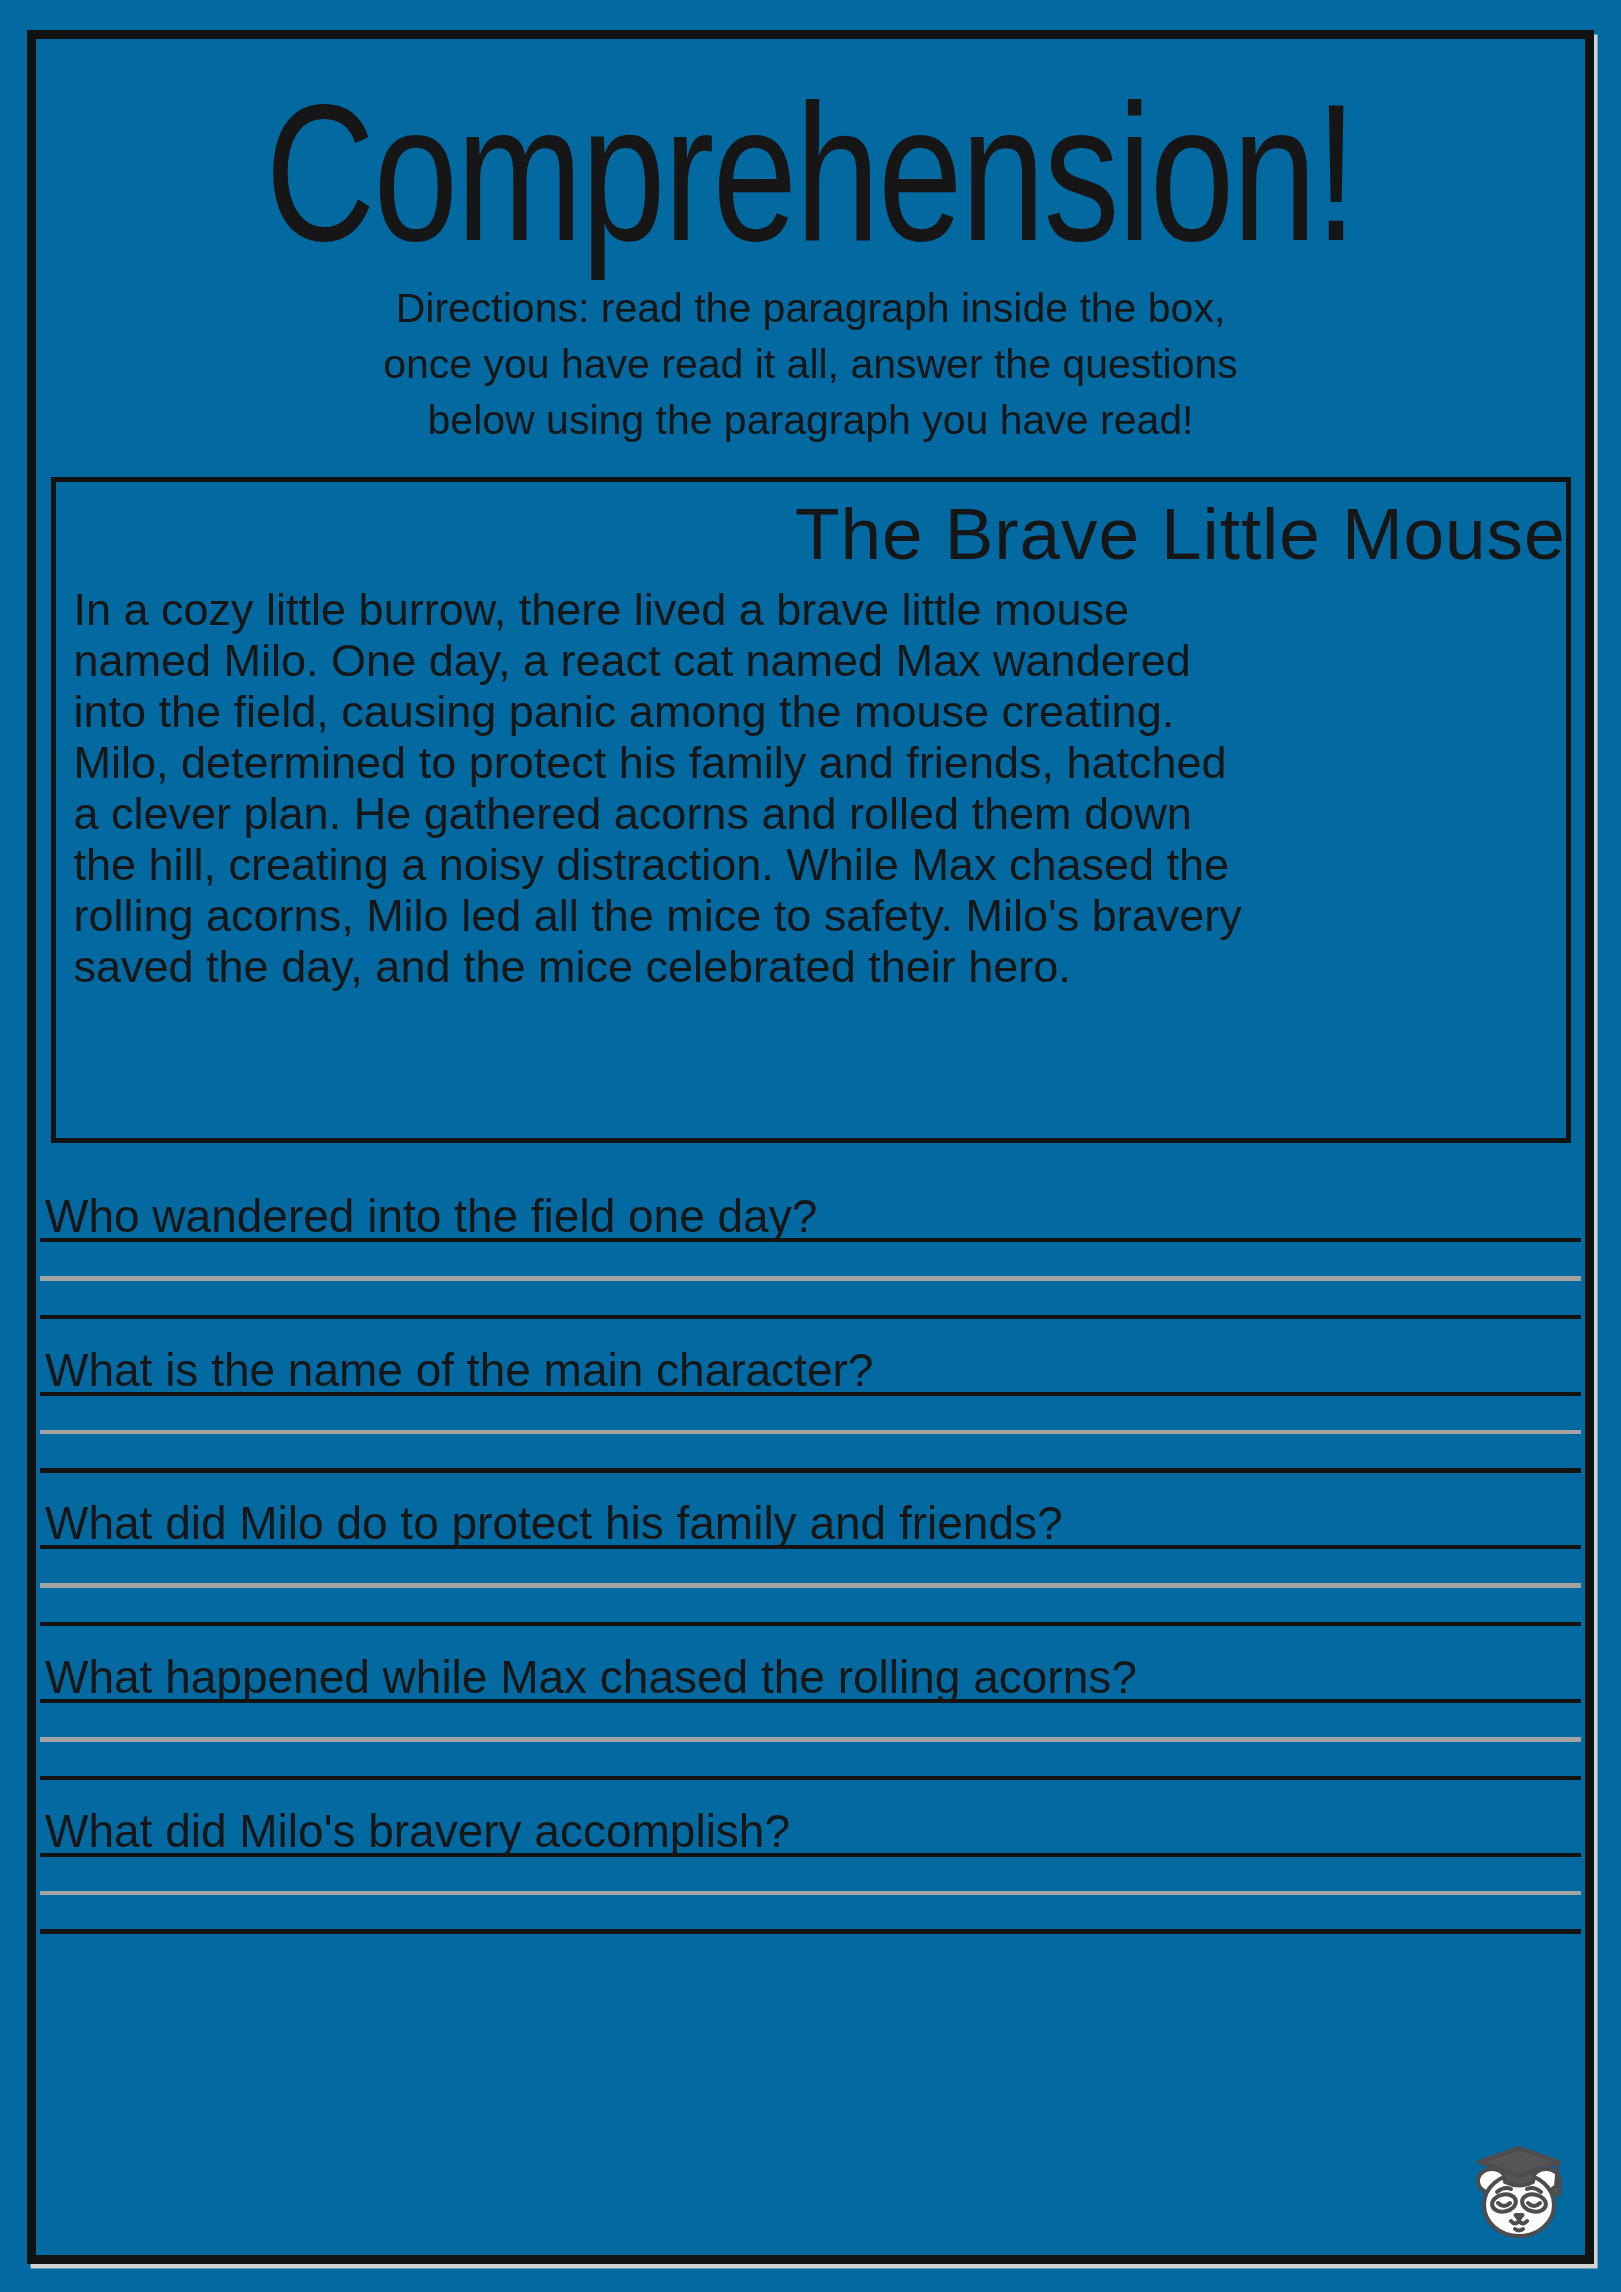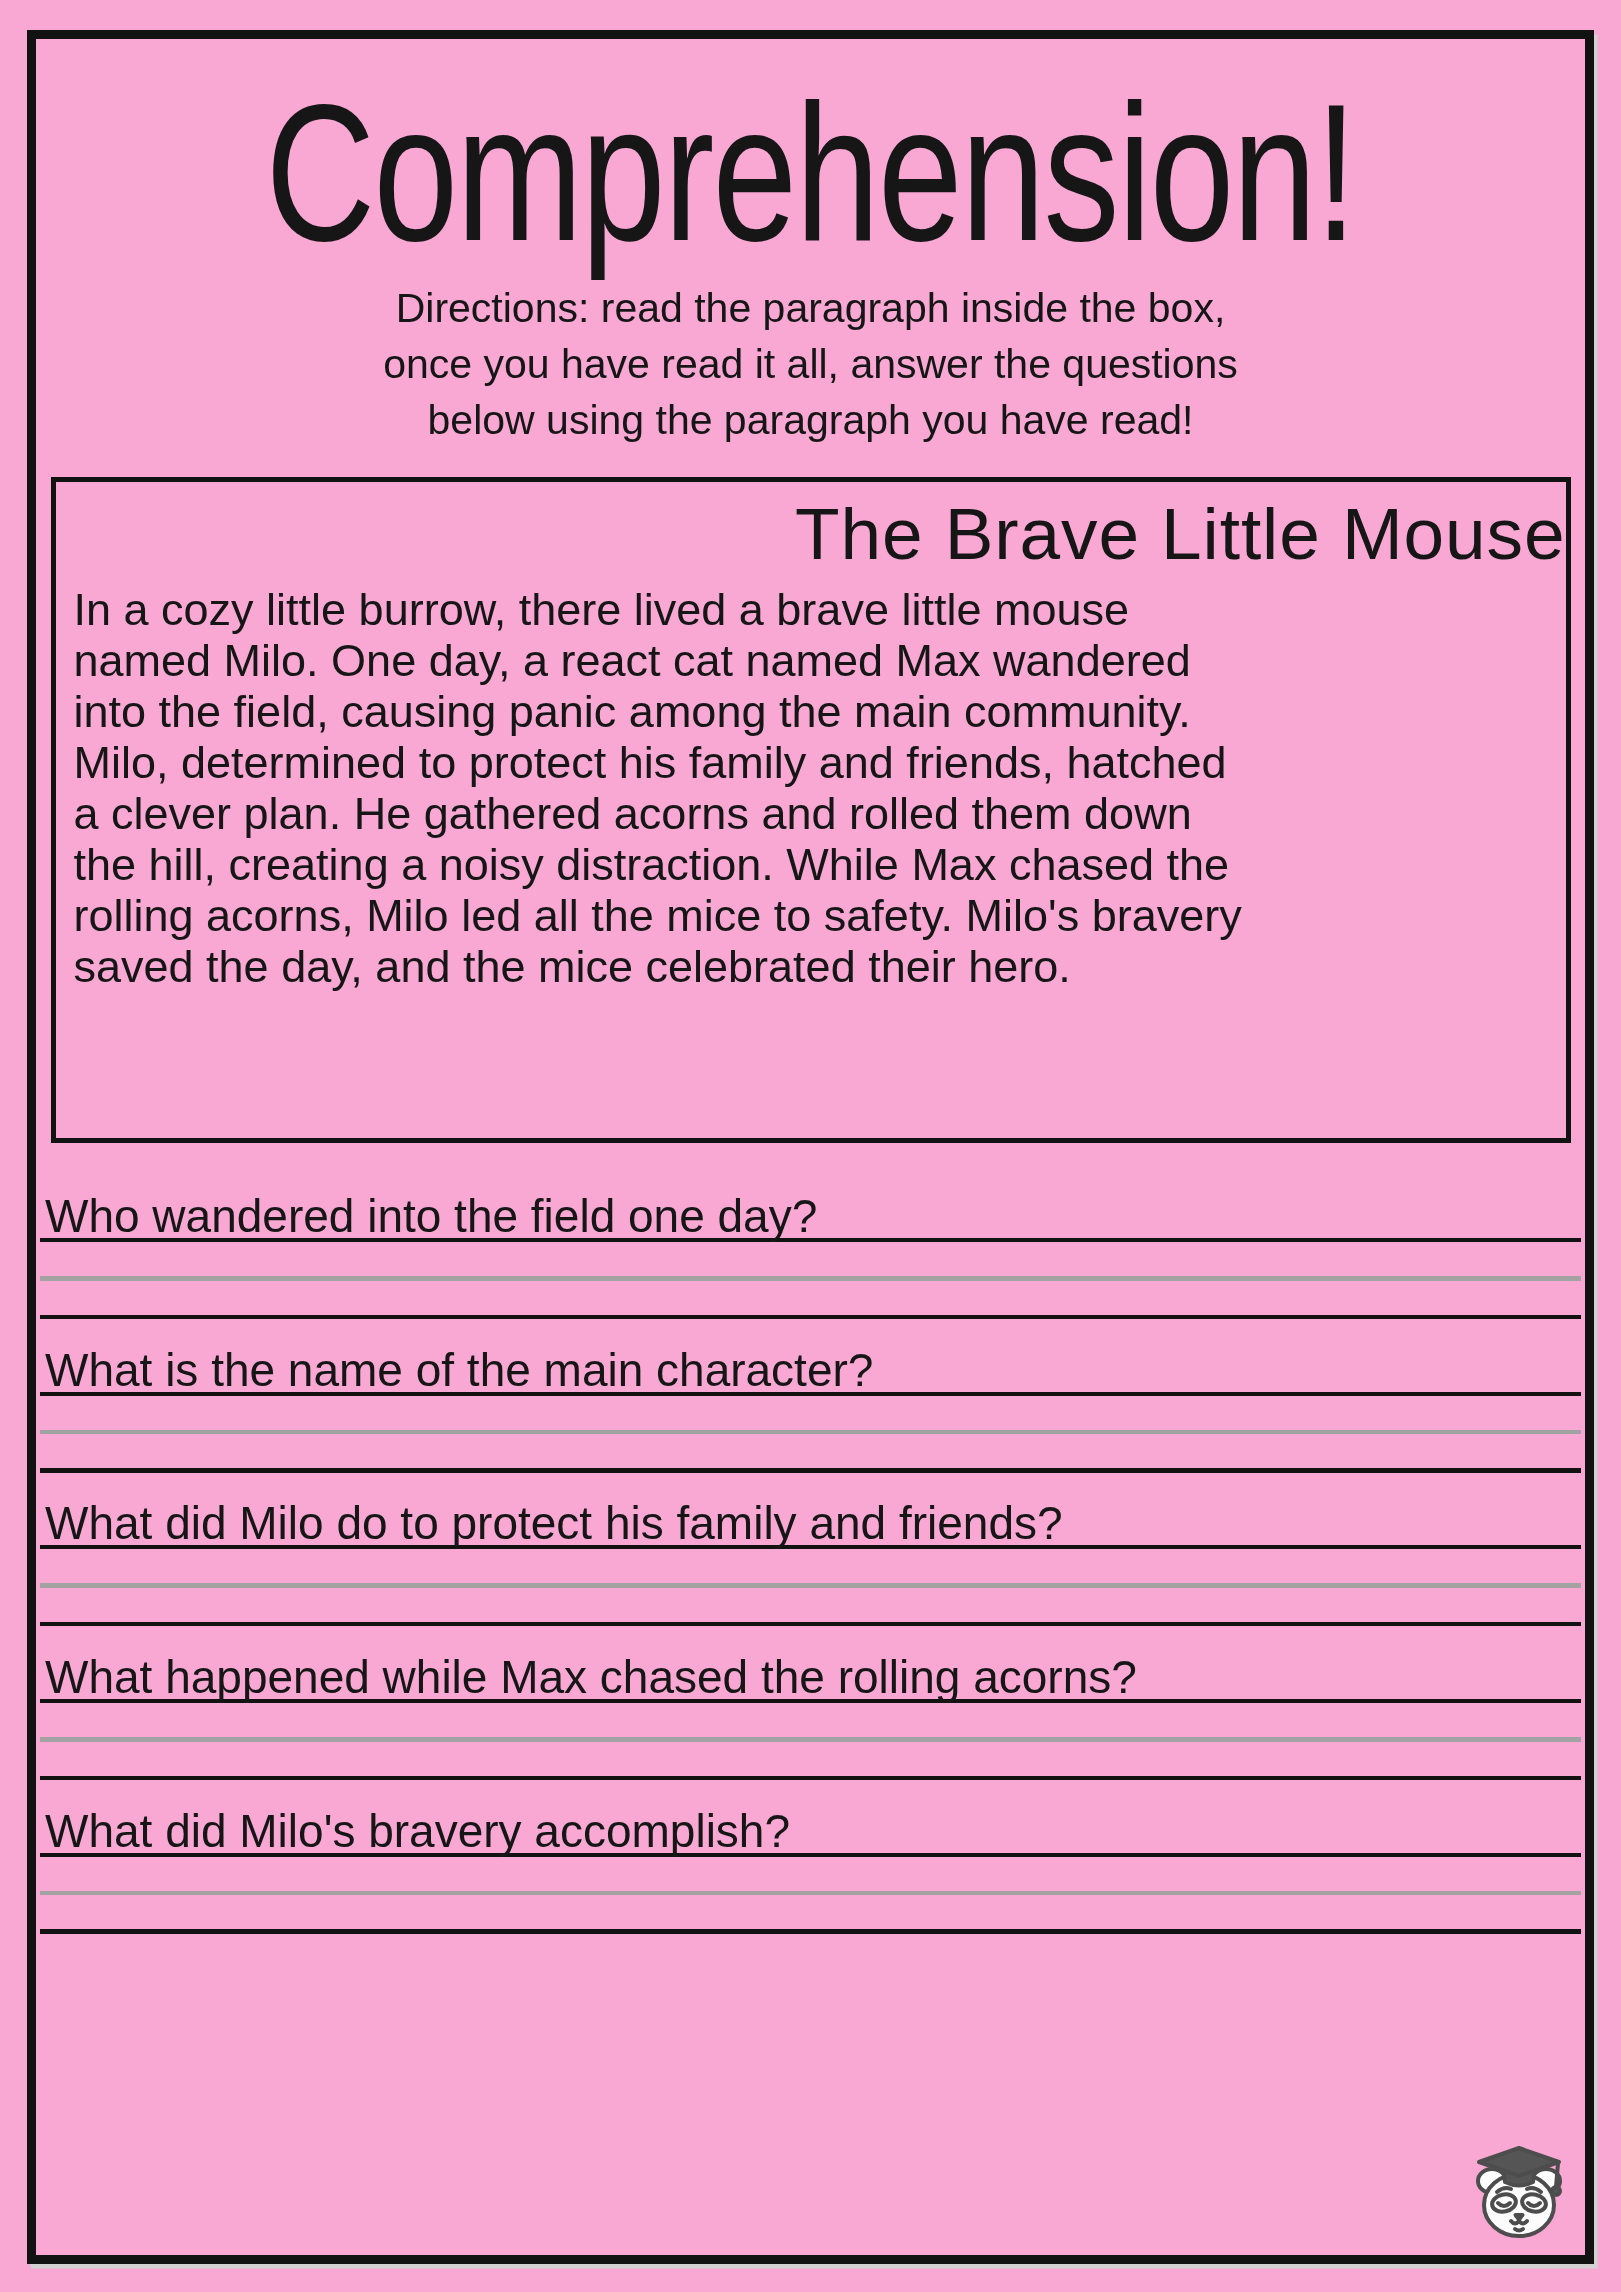--- a/index.html
+++ b/index.html
@@ -1,19 +1,19 @@
 <!DOCTYPE html>
 <html style="font-size:14.3px"><head>
 <meta charset="utf-8">
 <style>
   html,body{margin:0;padding:0;background:#ffffff;}
   .page{
     position:relative;
     width:1621px;height:2293px;
-    background:#f9a8d4;
+    background:#0369a1;
     font-family:"Liberation Sans", sans-serif;
     color:#161616;
     overflow:hidden;
   }
   .frame{
     position:absolute;
     left:27px;top:29.6px;
     width:1549px;height:2216px;
     border:9px solid #121212;
     box-shadow:3.6px 4.5px 0 #d2d2d2;
@@ -87,21 +87,21 @@
       <div>Directions: read the paragraph inside the box,</div>
       <div>once you have read it all, answer the questions</div>
       <div>below using the paragraph you have read!</div>
     </div>
 
     <div class="passage-box">
       <h2 class="passage-title">The Brave Little Mouse</h2>
       <div class="passage-body">
         <div>In a cozy little burrow, there lived a brave little mouse</div>
         <div>named Milo. One day, a react cat named Max wandered</div>
-        <div>into the field, causing panic among the main community.</div>
+        <div>into the field, causing panic among the mouse creating.</div>
         <div>Milo, determined to protect his family and friends, hatched</div>
         <div>a clever plan. He gathered acorns and rolled them down</div>
         <div>the hill, creating a noisy distraction. While Max chased the</div>
         <div>rolling acorns, Milo led all the mice to safety. Milo's bravery</div>
         <div>saved the day, and the mice celebrated their hero.</div>
       </div>
     </div>
 
     <div class="questions">
 

